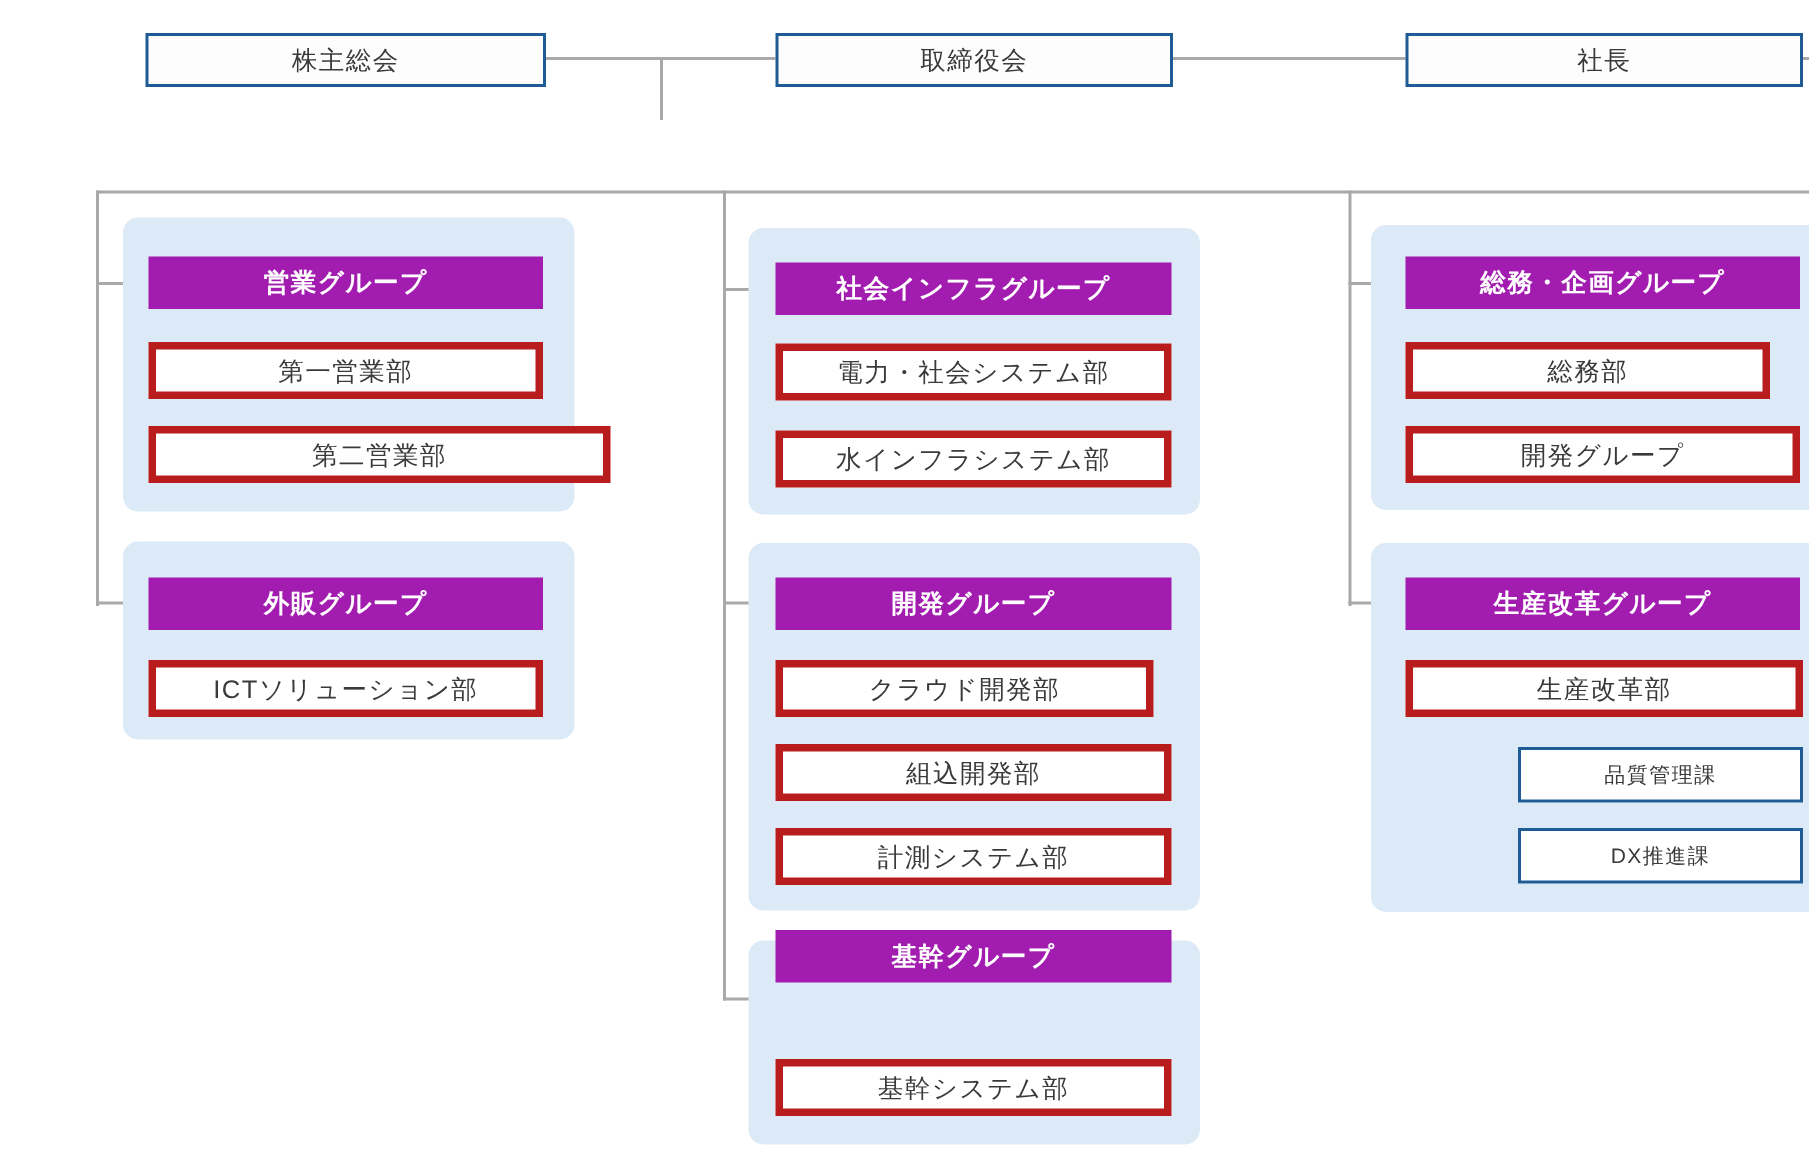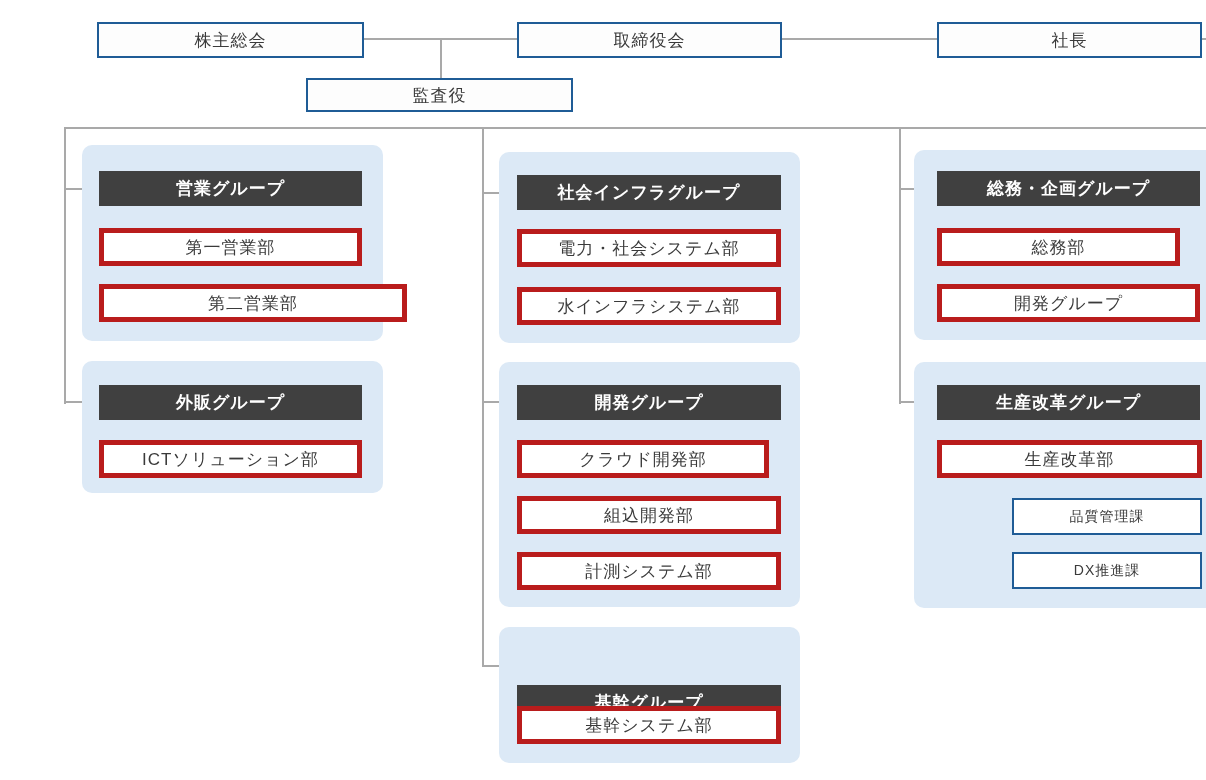--- a/index.html
+++ b/index.html
@@ -18,21 +18,21 @@
     display:flex;align-items:center;justify-content:center;
     font-size:17px;color:#3a3a3a;letter-spacing:1px;
   }
 
   
   .panel{position:absolute;background:#dce9f6;border-radius:10px;}
 
   
   .ghead{
     position:absolute;height:35px;box-sizing:border-box;
-    background:#404040;color:#ffffff;font-weight:bold;
+    background:#a21caf;color:#ffffff;font-weight:bold;
     display:flex;align-items:center;justify-content:center;
     font-size:17px;letter-spacing:1px;
   }
 
   
   .dept{
     position:absolute;height:38px;box-sizing:border-box;
     background:#ffffff;border:5px solid #b91c1c;
     display:flex;align-items:center;justify-content:center;
     font-size:17px;color:#3a3a3a;letter-spacing:1px;
@@ -72,21 +72,20 @@
   <div class="conn h" style="left:857px;top:401px;width:40px"></div>
 
   <div class="conn h" style="left:883px;top:457px;width:14px"></div>
   <div class="conn v" style="left:883px;top:457px;height:115px"></div>
   <div class="conn h" style="left:883px;top:512px;width:88px"></div>
   <div class="conn h" style="left:883px;top:570px;width:88px"></div>
 
   <div class="topbox" style="left:55px;top:22px;width:267px">株主総会</div>
   <div class="topbox" style="left:475px;top:22px;width:265px">取締役会</div>
   <div class="topbox" style="left:895px;top:22px;width:265px">社長</div>
-  <div class="topbox" style="left:264px;top:78px;width:267px;height:34px">監査役</div>
 
   <div class="panel" style="left:40px;top:145px;width:301px;height:196px"></div>
   <div class="panel" style="left:40px;top:361px;width:301px;height:132px"></div>
 
   <div class="panel" style="left:457px;top:152px;width:301px;height:191px"></div>
   <div class="panel" style="left:457px;top:362px;width:301px;height:245px"></div>
   <div class="panel" style="left:457px;top:627px;width:301px;height:136px"></div>
 
   <div class="panel" style="left:872px;top:150px;width:303px;height:190px"></div>
   <div class="panel" style="left:872px;top:362px;width:303px;height:246px"></div>
@@ -100,21 +99,21 @@
 
   <div class="ghead" style="left:475px;top:175px;width:264px">社会インフラグループ</div>
   <div class="dept" style="left:475px;top:287px;width:264px">水インフラシステム部</div>
   <div class="dept" style="left:475px;top:229px;width:264px">電力・社会システム部</div>
 
   <div class="ghead" style="left:475px;top:385px;width:264px">開発グループ</div>
   <div class="dept" style="left:475px;top:440px;width:252px">クラウド開発部</div>
   <div class="dept" style="left:475px;top:496px;width:264px">組込開発部</div>
   <div class="dept" style="left:475px;top:552px;width:264px">計測システム部</div>
 
-  <div class="ghead" style="left:475px;top:685px;width:264px">基幹グループ</div>
+  <div class="ghead" style="left:475px;top:620px;width:264px">基幹グループ</div>
   <div class="dept" style="left:475px;top:706px;width:264px">基幹システム部</div>
 
   <div class="ghead" style="left:895px;top:171px;width:263px">総務・企画グループ</div>
   <div class="dept" style="left:895px;top:228px;width:243px">総務部</div>
   <div class="dept" style="left:895px;top:284px;width:263px">開発グループ</div>
 
   <div class="ghead" style="left:895px;top:385px;width:263px">生産改革グループ</div>
   <div class="dept" style="left:895px;top:440px;width:265px">生産改革部</div>
   <div class="sub" style="left:970px;top:498px;width:190px">品質管理課</div>
   <div class="sub" style="left:970px;top:552px;width:190px">DX推進課</div>

